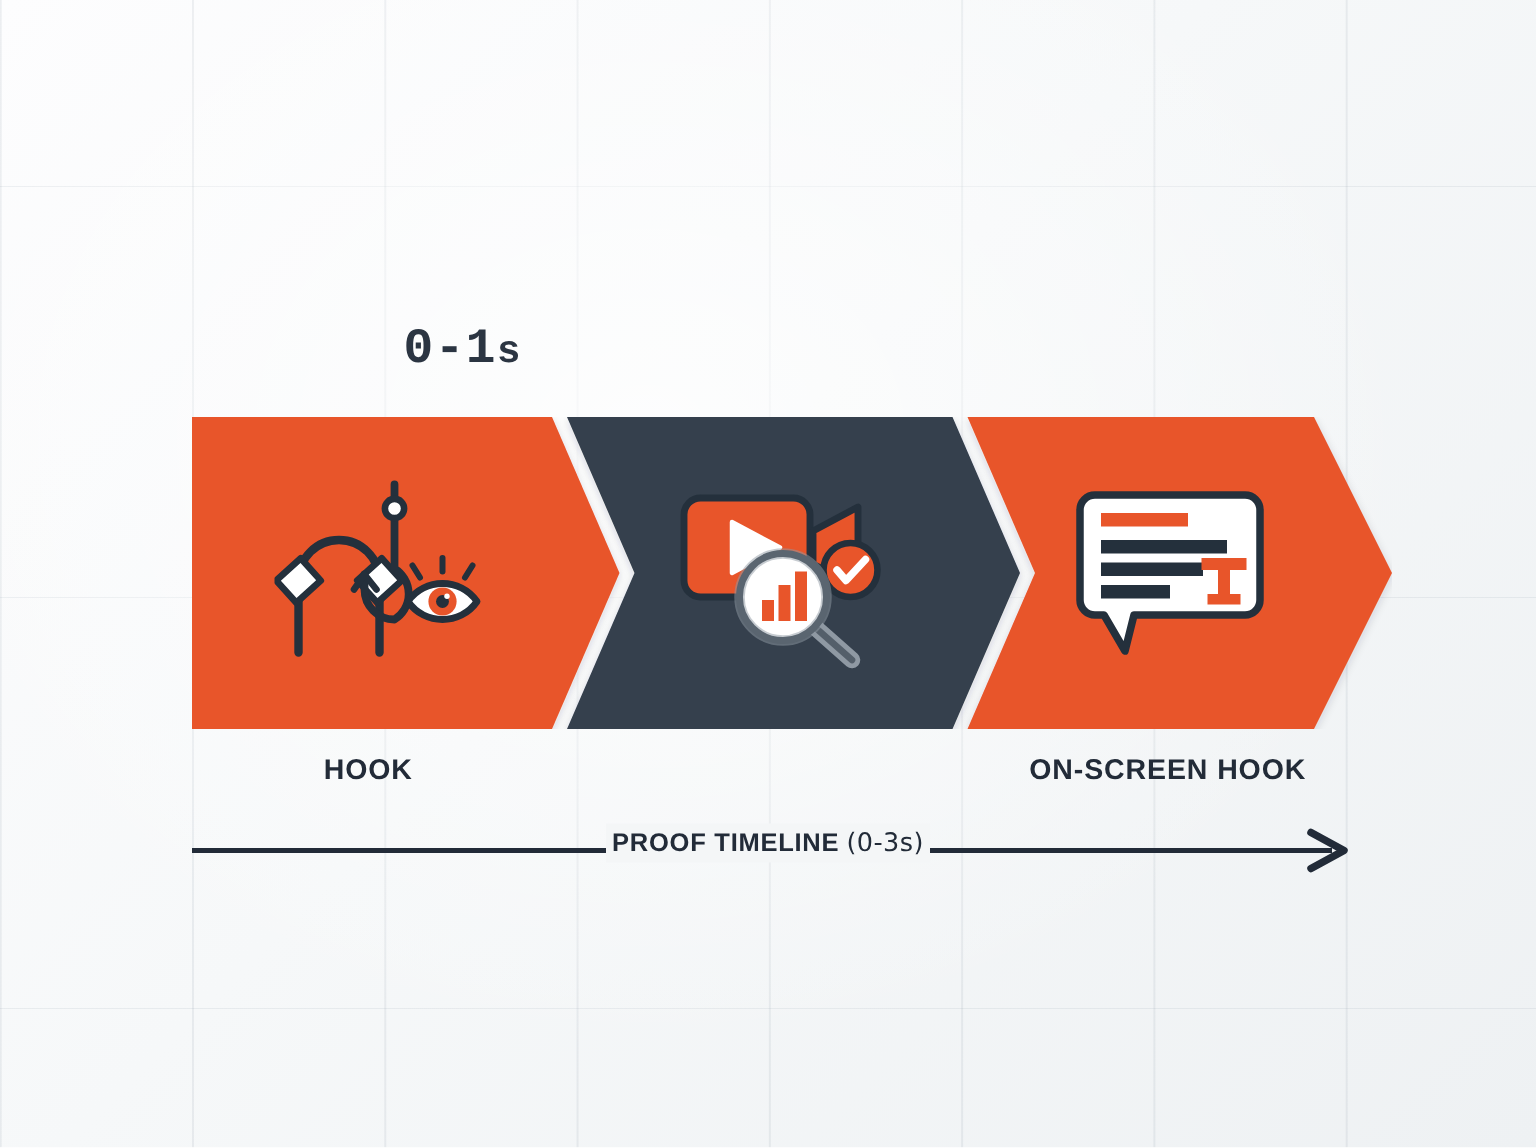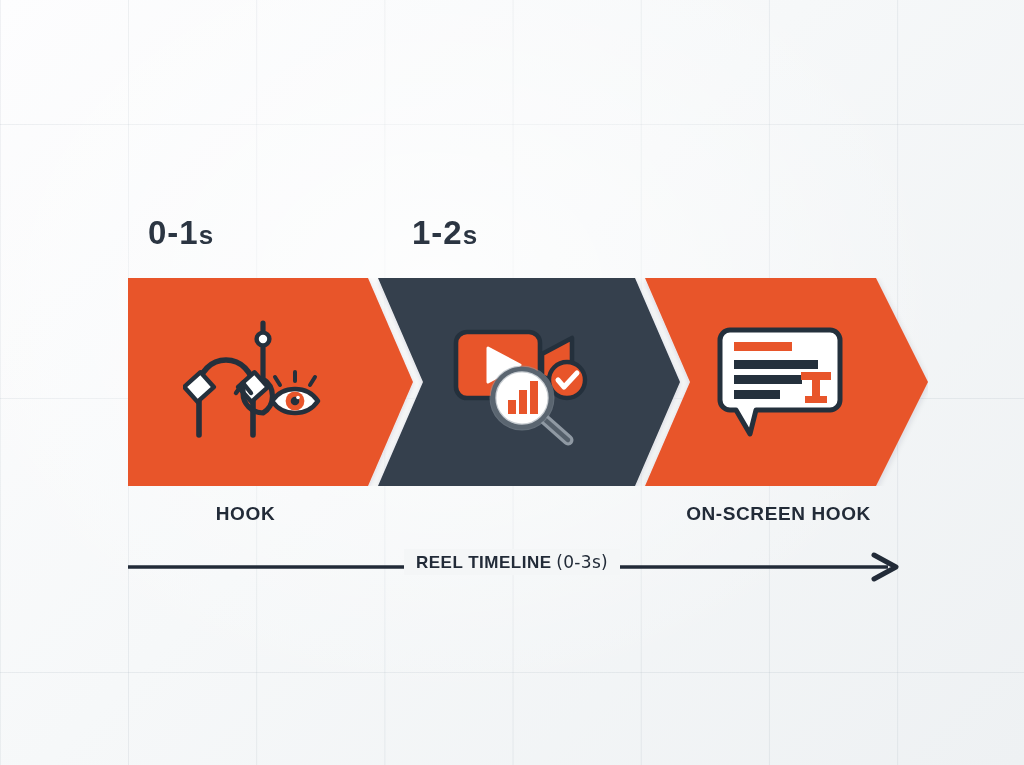--- a/index.html
+++ b/index.html
@@ -37,26 +37,26 @@
   .time-row {
     position: absolute;
     top: 214px;
     left: 0;
     width: 1024px;
     height: 56px;
   }
   .time-label {
     position: absolute;
     top: 0;
-    font-family: Liberation Sans, sans-serif;
+    font-family: Liberation Mono, monospace;
     font-size: 33px;
     font-weight: 700;
     letter-spacing: 1px;
     color: #2b3542;
-    text-align: left;
+    text-align: right;
     white-space: nowrap;
   }
   .time-label .unit { font-size: 26px; }
 
   
   #band {
     position: absolute;
     left: 128px;
     top: 278px;
     width: 800px;
@@ -136,23 +136,20 @@
 <body>
 
 <div id="canvas">
 
   <div id="grid"></div>
   <div id="vignette"></div>
 
   <div class="time-row">
     <div class="time-label" style="left:148px;width:200px;">
       <span>0-1</span><span class="unit">s</span>
-    </div>
-    <div class="time-label" style="left:412px;width:200px;">
-      <span>1-2</span><span class="unit">s</span>
     </div>
   </div>
 
   <div id="band">
     <svg width="800" height="208" viewBox="0 0 800 208">
       <defs>
         <filter id="softdrop" x="-12%" y="-20%" width="126%" height="150%">
           <feDropShadow dx="0" dy="2" stdDeviation="3" flood-color="#2a3340" flood-opacity="0.16"></feDropShadow>
         </filter>
       </defs>
@@ -252,16 +249,16 @@
   </div>
 
   <div id="timeline">
     <svg width="1024" height="42" viewBox="0 0 1024 42">
       <line x1="128" y1="19" x2="888" y2="19" stroke="#222B38" stroke-width="3.4" stroke-linecap="butt"></line>
       <path d="M874,7 L896,19 L874,31" fill="none" stroke="#222B38" stroke-width="5" stroke-linecap="round" stroke-linejoin="round"></path>
     </svg>
   </div>
   <div class="cap-bg" style="left:404px;width:216px;"></div>
   <div id="timeline-caption">
-    <span class="cap-main">REEL TIMELINE</span><span>&nbsp;</span><span class="cap-sub">(0-3s)</span>
+    <span class="cap-main">PROOF TIMELINE</span><span>&nbsp;</span><span class="cap-sub">(0-3s)</span>
   </div>
 
 </div>
 
 </body></html>

